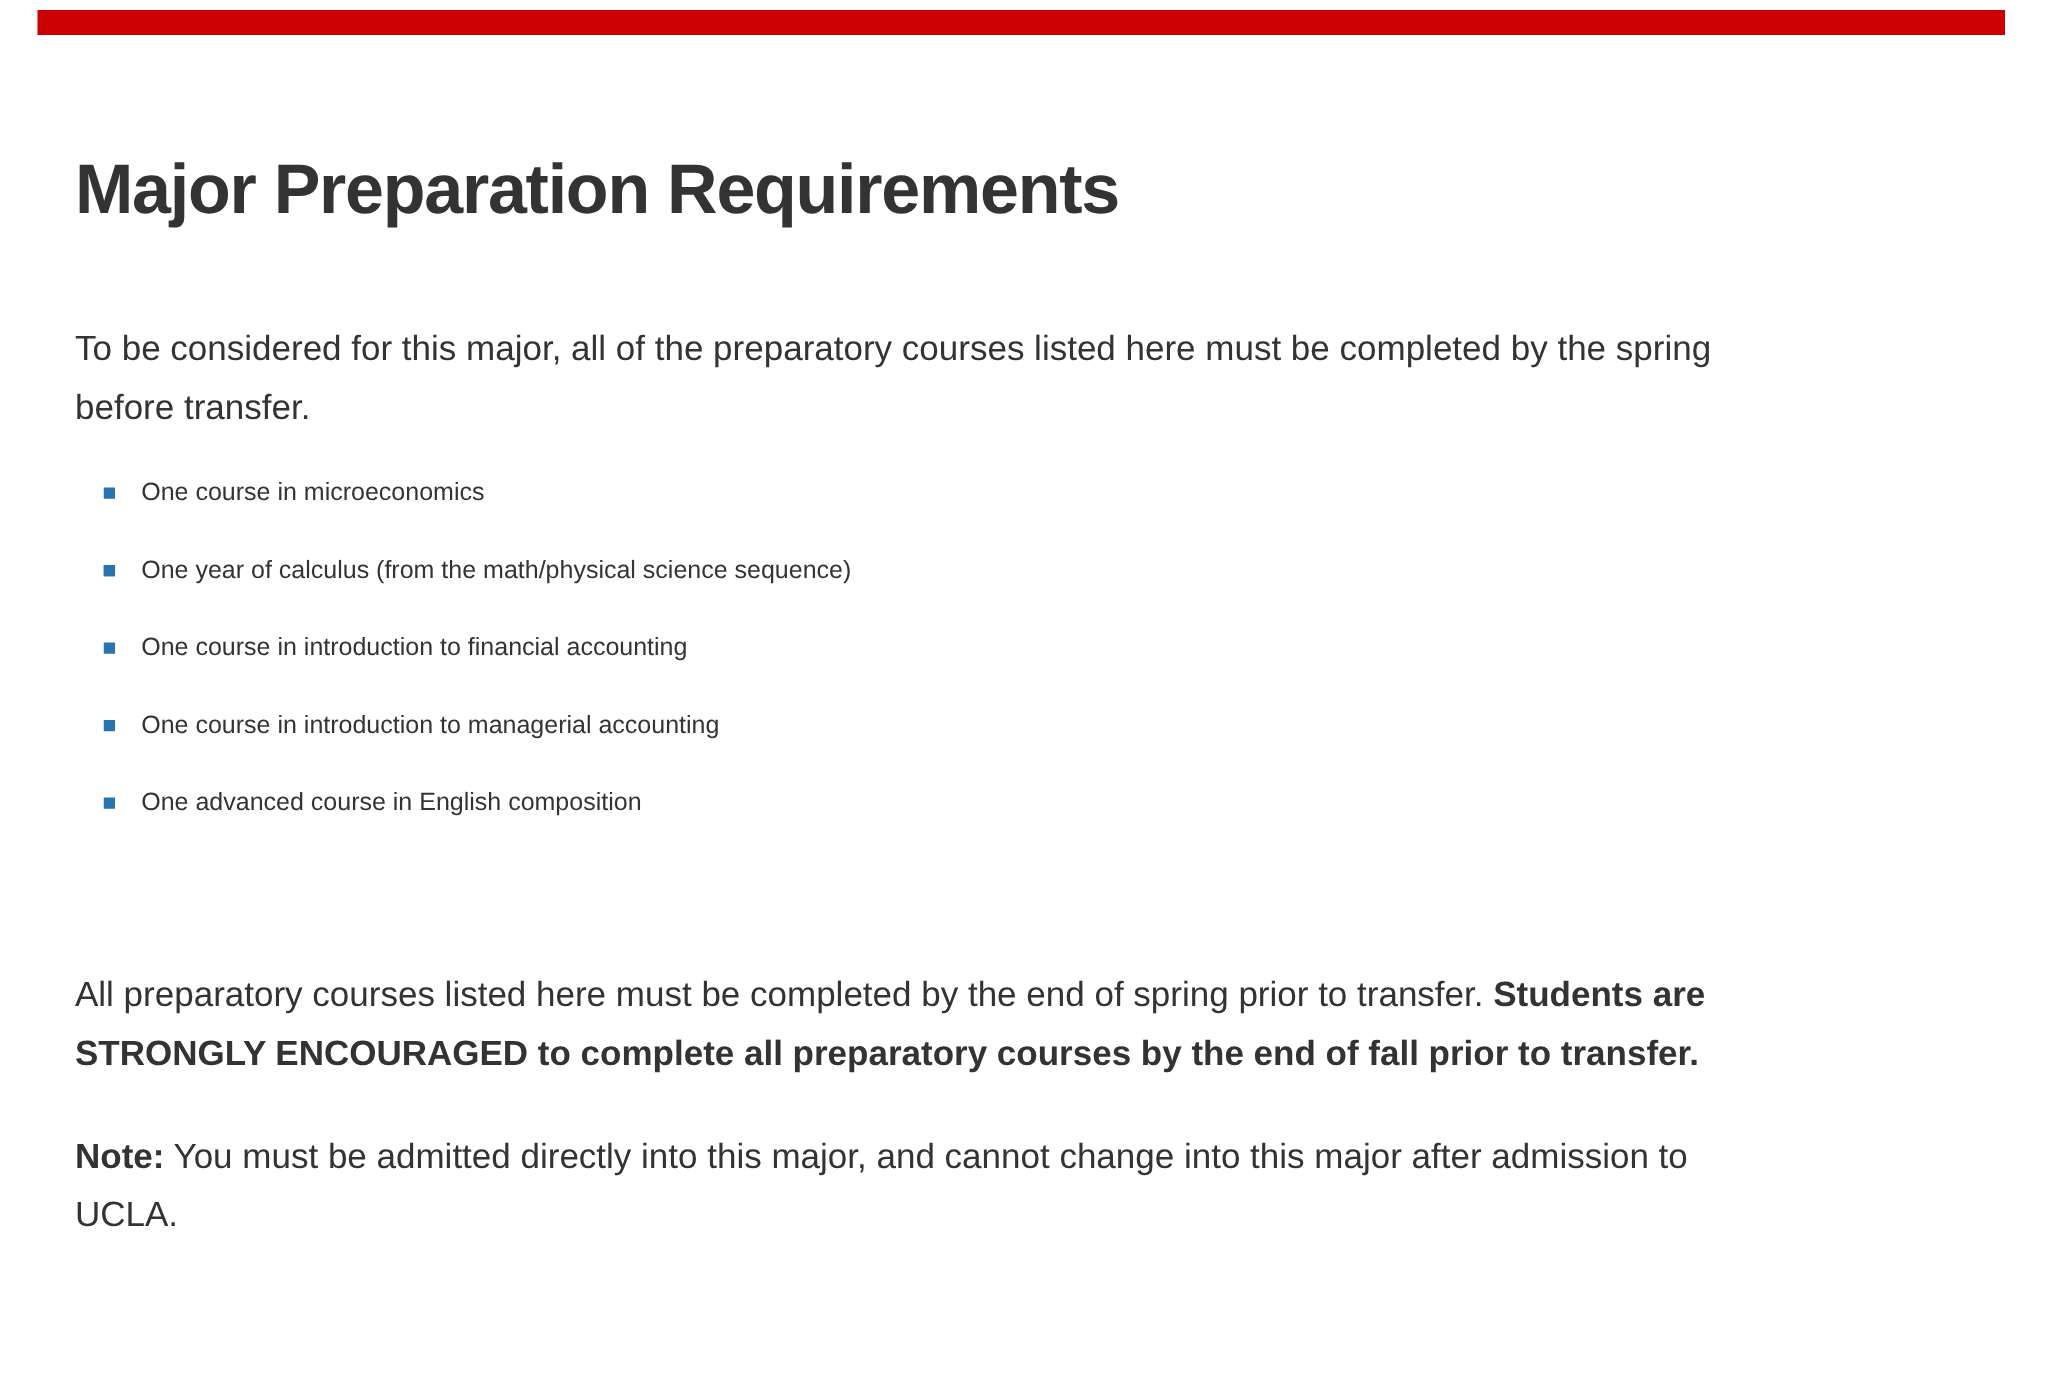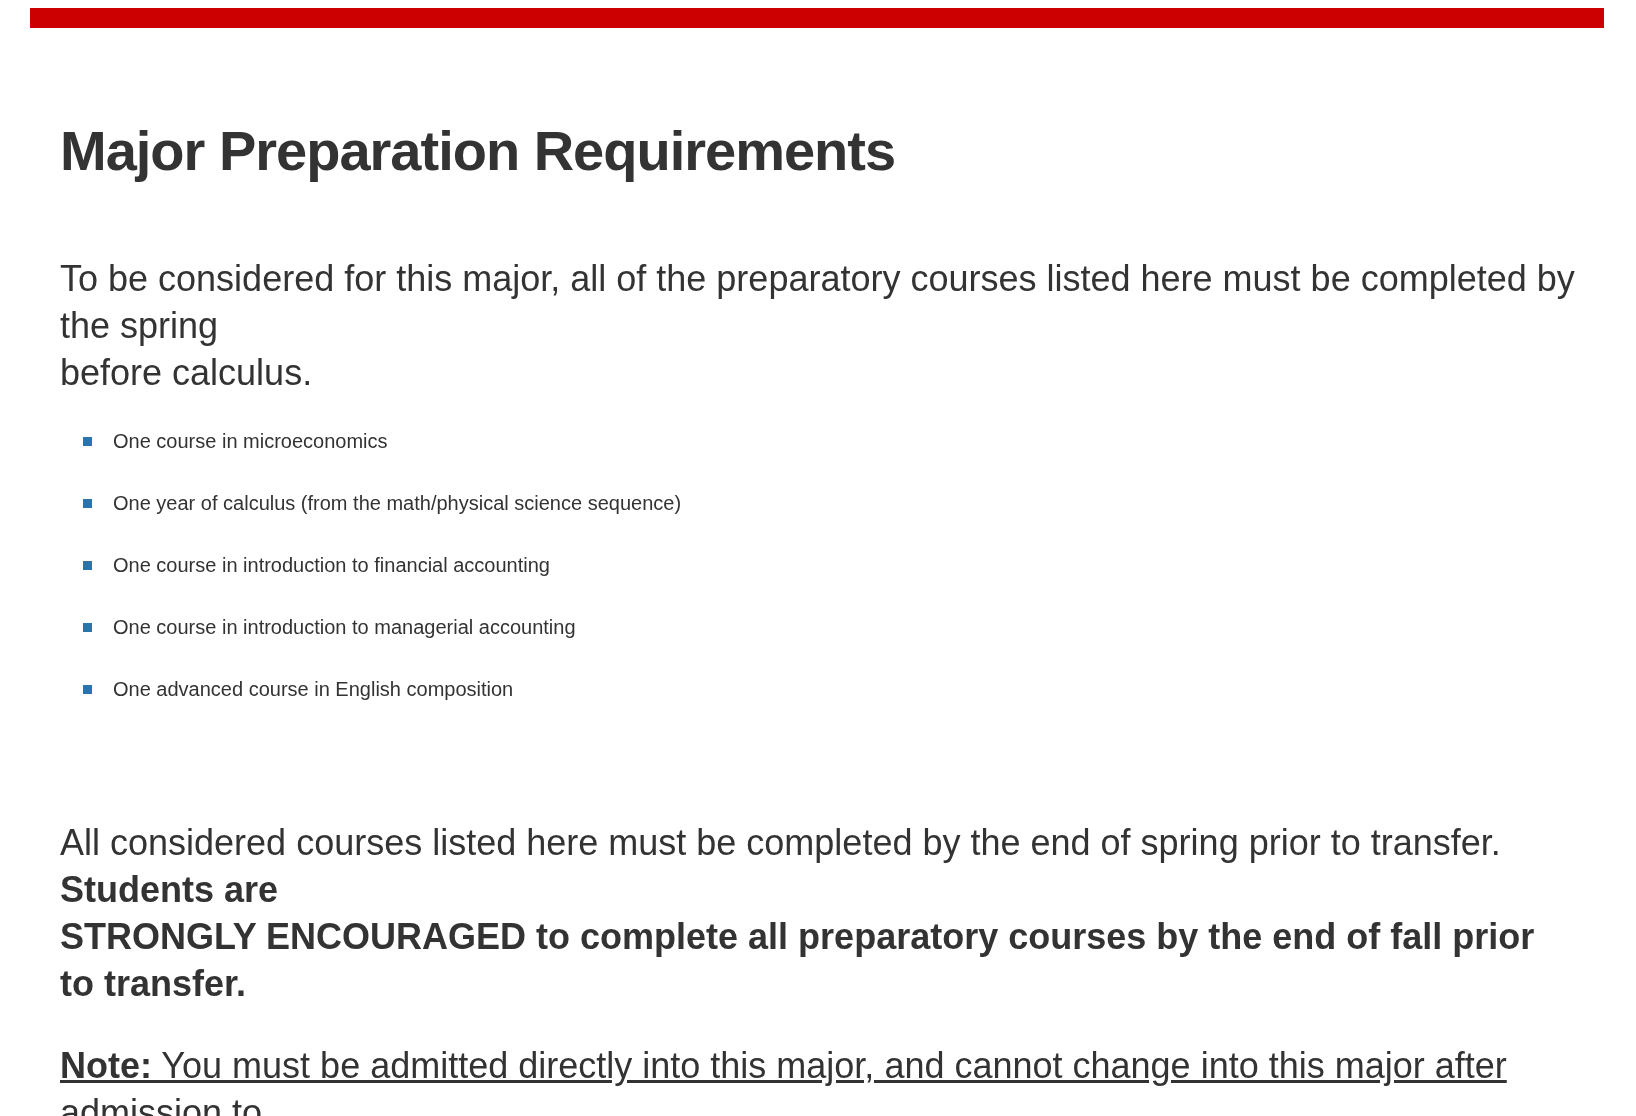--- a/index.html
+++ b/index.html
@@ -24,21 +24,21 @@
   }
   h1 {
     margin: 112px 0 0 0;
     font-size: 56px;
     line-height: 77px;
     font-weight: bold;
     letter-spacing: -1px;
     color: #333333;
   }
   .para {
-    font-size: 36px;
+    font-size: 28px;
     line-height: 47px;
     margin: 0;
   }
   .para .line { display: block; }
   .bold { font-weight: bold; }
   .intro { margin-top: 66px; }
   ul.req-list {
     list-style: none;
     margin: 31px 0 0 0;
     padding: 0;
@@ -52,46 +52,46 @@
   }
   ul.req-list li:last-child { margin-bottom: 0; }
   .bullet {
     position: absolute;
     left: 23px;
     top: 10px;
     width: 9px;
     height: 9px;
   }
   .completion { margin-top: 116px; }
-  .note { margin-top: 35px; text-decoration: underline; }
+  .note { margin-top: 35px; }
 </style>
 </head>
 <body style="background: rgb(255, 255, 255); color: rgb(51, 51, 51);">
 
 <div class="top-bar" style="background: rgb(204, 0, 0);"></div>
 
 <main class="content">
   <h1>Major Preparation Requirements</h1>
 
   <div class="para intro">
       <div class="line"><span>To be considered for this major, all of the preparatory courses listed here must be completed by the spring</span></div>
-      <div class="line"><span>before calculus.</span></div>
+      <div class="line"><span>before transfer.</span></div>
     </div>
 
   <ul class="req-list">
       <li><span class="bullet" style="background: rgb(39, 116, 174);"></span><span>One course in microeconomics</span></li>
       <li><span class="bullet" style="background: rgb(39, 116, 174);"></span></li>
       <li><span class="bullet" style="background: rgb(39, 116, 174);"></span><span>One year of calculus (from the math/physical science sequence)</span></li>
       <li><span class="bullet" style="background: rgb(39, 116, 174);"></span><span>One course in introduction to financial accounting</span></li>
       <li><span class="bullet" style="background: rgb(39, 116, 174);"></span><span>One course in introduction to managerial accounting</span></li>
       <li><span class="bullet" style="background: rgb(39, 116, 174);"></span><span>One advanced course in English composition</span></li>
     </ul>
 
   <div class="para completion">
-      <div class="line"><span>All considered courses listed here must be completed by the end of spring prior to transfer. </span><span class="bold">Students are</span></div>
+      <div class="line"><span>All preparatory courses listed here must be completed by the end of spring prior to transfer. </span><span class="bold">Students are</span></div>
       <div class="line"><span class="bold">STRONGLY ENCOURAGED to complete all preparatory courses by the end of fall prior to transfer.</span></div>
     </div>
 
   <div class="para note">
       <div class="line"><span class="bold">Note:</span><span> You must be admitted directly into this major, and cannot change into this major after admission to</span></div>
       <div class="line"><span>UCLA.</span></div>
     </div>
 </main>
 
 </body></html>

